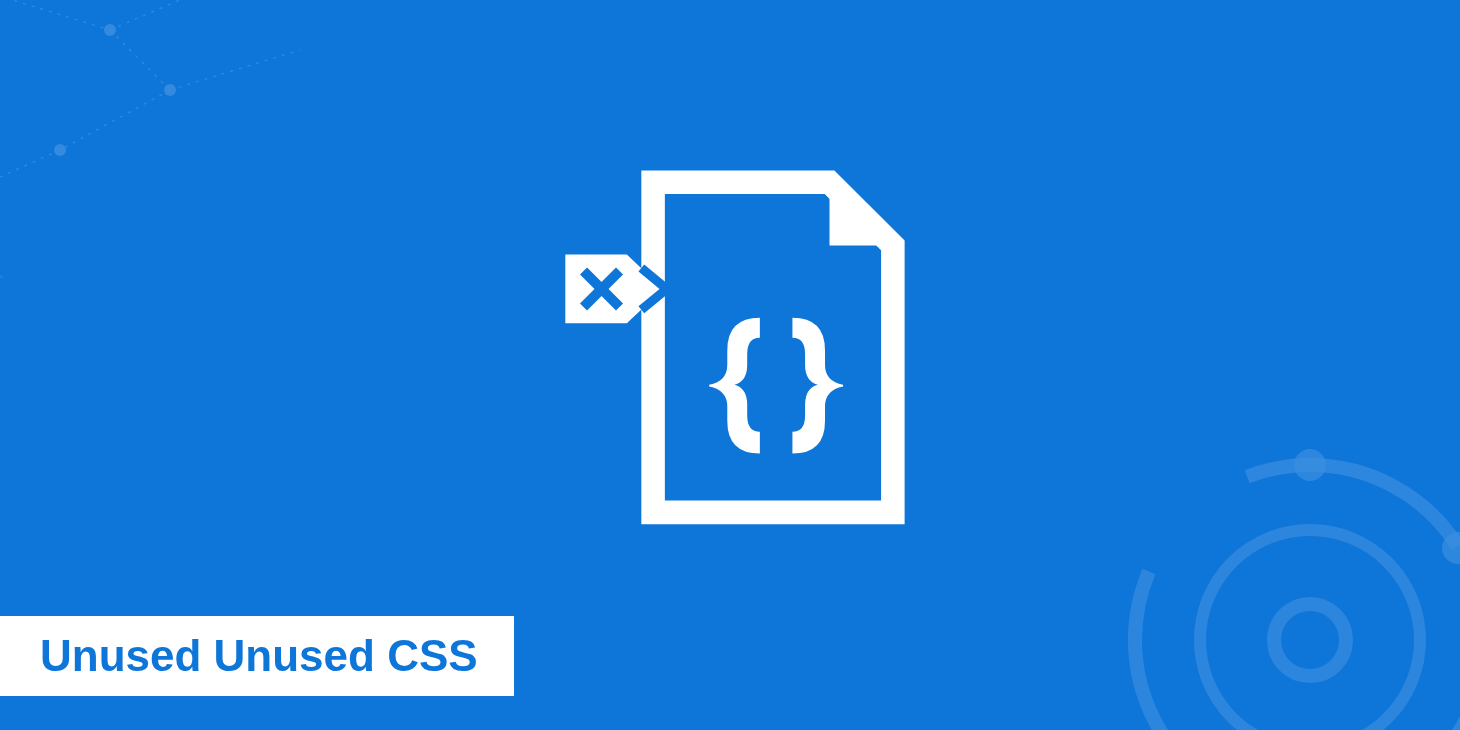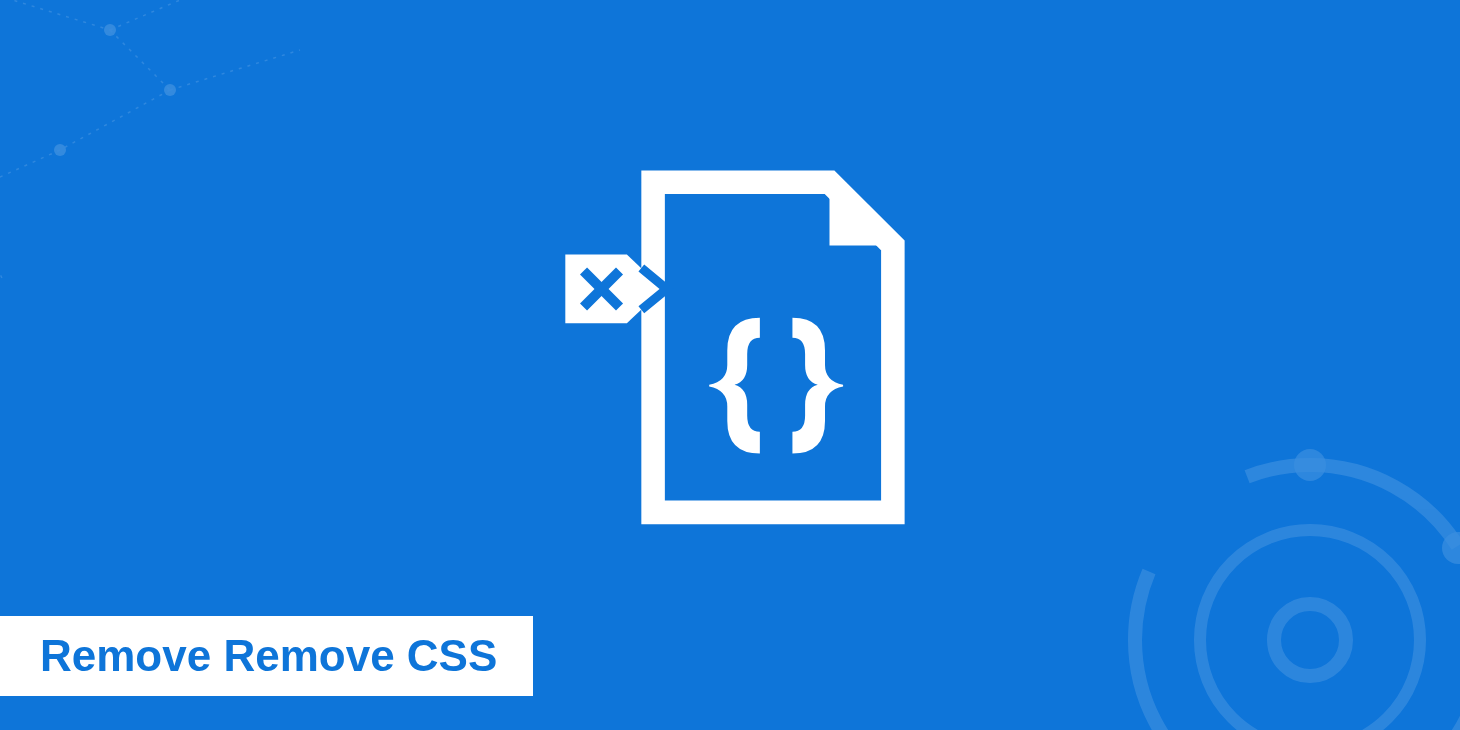--- a/index.html
+++ b/index.html
@@ -155,13 +155,13 @@
                v-12
                q0 -18 14 -22
                q-14 -4 -14 -22
                v-12
                q0 -18 -14 -18
                Z"></path>
     </g>
   </svg>
 </div>
 
-<div class="title-bar">Remove Remove CSS</div>
+<div class="title-bar">Unused Unused CSS</div>
 
 </body></html>

